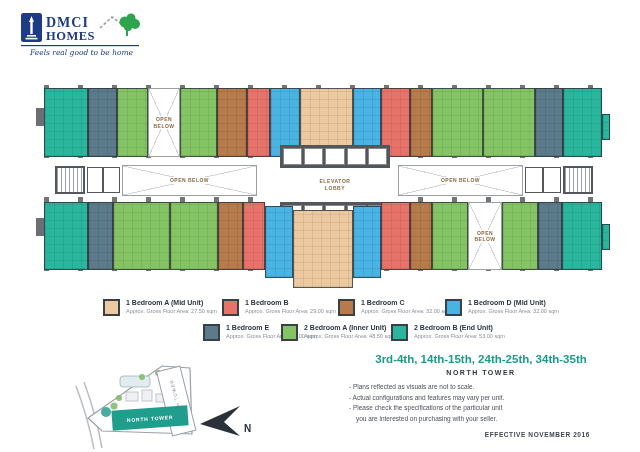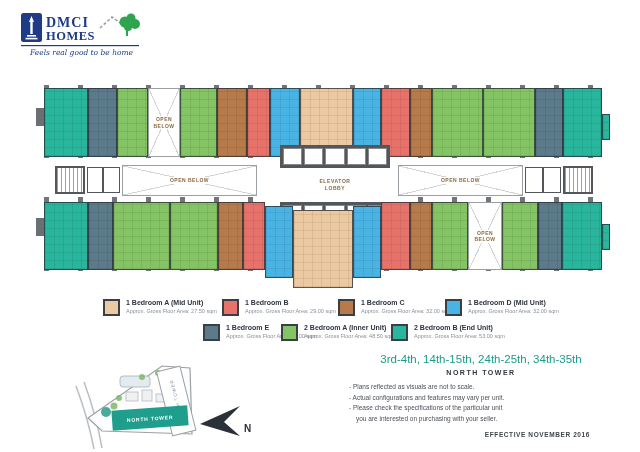--- a/index.html
+++ b/index.html
@@ -42,21 +42,21 @@
   .wallstub{background:#6a6f74;}
 
   
   .legend-item{position:absolute;display:flex;gap:6px;align-items:flex-start;}
   .swatch{width:13px;height:13px;border:2px solid #3a3f45;flex:none;}
   .legend-name{font-size:7px;font-weight:bold;color:#2e3440;line-height:1.2;}
   .legend-area{font-size:5.5px;color:#8a8f98;margin-top:1px;}
 
   
   .titleblock{position:absolute;left:333px;top:352px;width:296px;text-align:center;}
-  .title-line{font-size:11.5px;font-weight:normal;color:#1b9c8b;line-height:1.25;}
+  .title-line{font-size:11.5px;font-weight:bold;color:#1b9c8b;line-height:1.25;}
   .title-tower{font-size:7px;font-weight:bold;color:#2e3440;letter-spacing:1.5px;margin-top:3px;}
   .notes{margin-top:6px;text-align:left;padding-left:16px;}
   .note-line{font-size:6.5px;color:#4a4f57;line-height:1.6;}
   .note-indent{padding-left:7px;}
 
   
   .effective{position:absolute;right:50px;top:431px;font-size:6.5px;font-weight:bold;
              color:#40454d;letter-spacing:.6px;}
   .sitemap{position:absolute;left:72px;top:356px;}
 </style>

